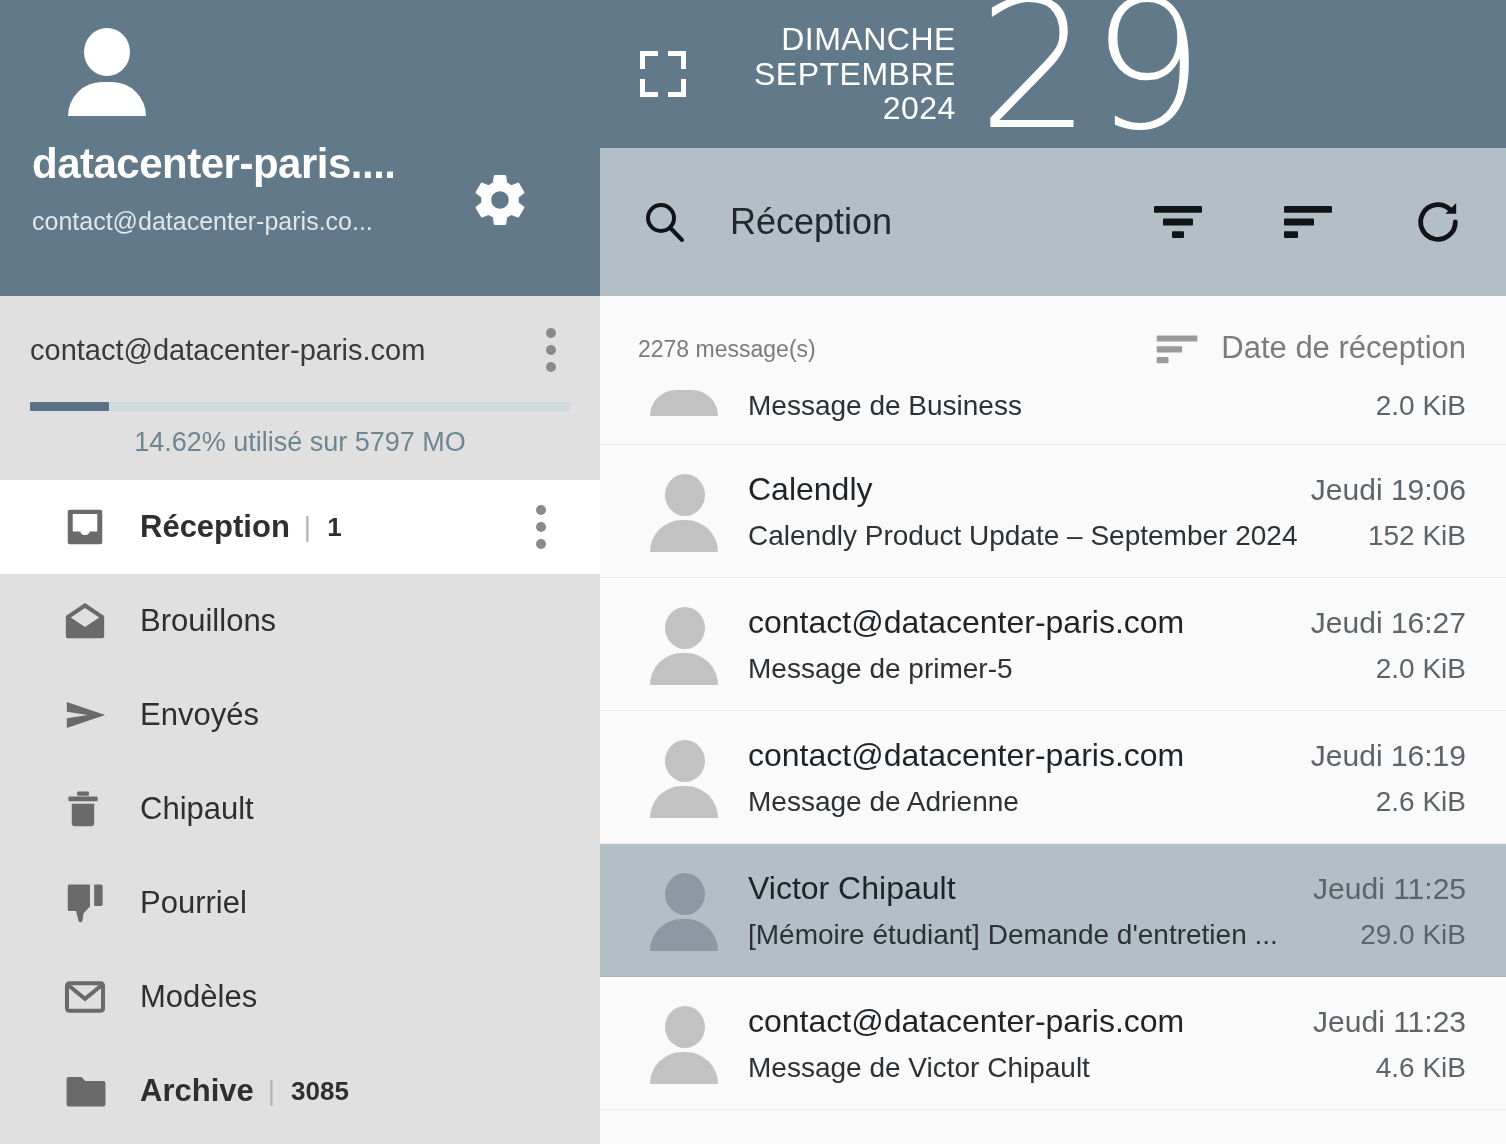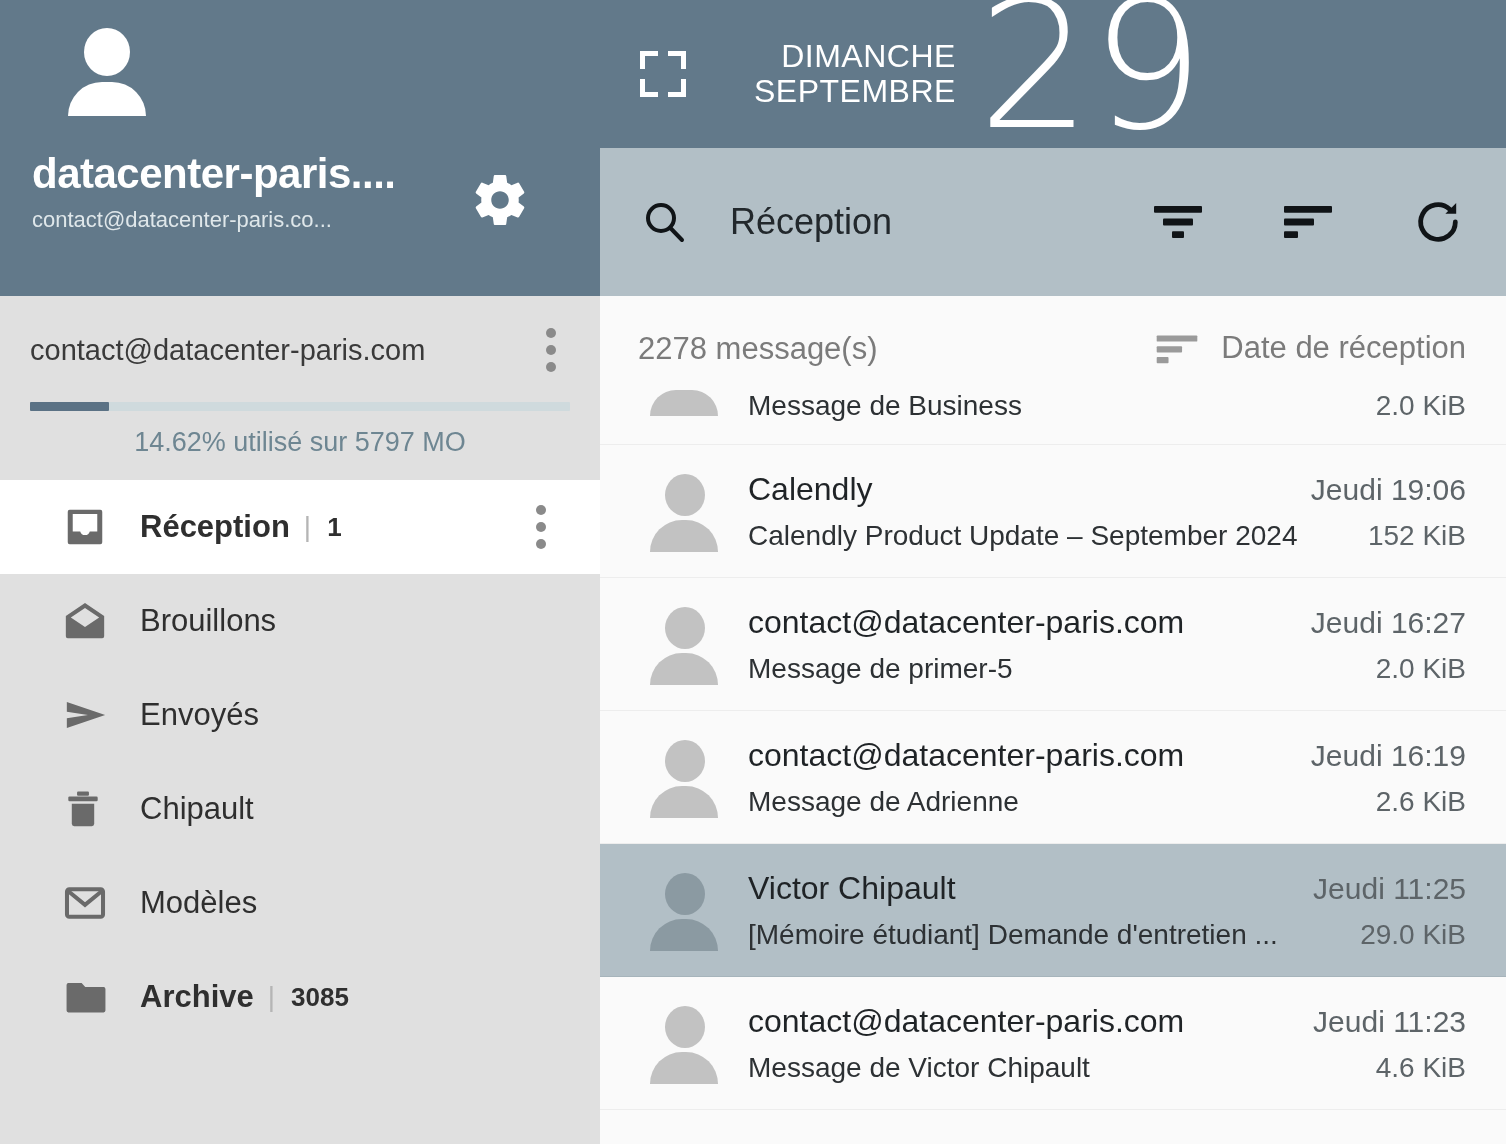--- a/index.html
+++ b/index.html
@@ -10,22 +10,22 @@
   }
   #app { display:flex; width:1506px; height:1144px; }
 
   
   #sidebar { width:600px; height:1144px; background:#e0e0e0; display:flex; flex-direction:column; flex:0 0 600px; }
 
   .acct-header { background:#62798a; height:296px; padding:26px 32px 0 32px; position:relative; flex:0 0 296px; }
   .acct-avatar { width:78px; height:86px; position:relative; margin-left:36px; }
   .acct-avatar .head { position:absolute; left:16px; top:2px; width:46px; height:48px; background:#fff; border-radius:50%; }
   .acct-avatar .body { position:absolute; left:0; top:56px; width:78px; height:34px; background:#fff; border-radius:40px 40px 0 0; }
-  .acct-name { color:#fff; font-size:42px; font-weight:bold; letter-spacing:-0.5px; position:absolute; left:32px; top:150px; white-space:nowrap; }
-  .acct-email { color:#dfe7ea; font-size:22px; position:absolute; left:32px; top:207px; white-space:nowrap; }
+  .acct-name { color:#fff; font-size:42px; font-weight:bold; letter-spacing:-0.5px; position:absolute; left:32px; top:140px; white-space:nowrap; }
+  .acct-email { color:#dfe7ea; font-size:25px; position:absolute; left:32px; top:207px; white-space:nowrap; }
   .gear-btn { position:absolute; right:70px; top:170px; width:60px; height:60px; }
 
   .storage-box { background:#e0e0e0; padding:26px 30px 22px 30px; flex:0 0 164px; }
   .storage-row { display:flex; align-items:center; justify-content:space-between; }
   .storage-email { font-size:29px; color:#3a3a3a; white-space:nowrap; }
   .kebab { width:10px; display:flex; flex-direction:column; gap:7px; align-items:center; padding:6px 14px; box-sizing:content-box; }
   .kebab i { display:block; width:10px; height:10px; border-radius:50%; background:#8a8a8a; }
   .bar-track { margin-top:24px; height:9px; background:#cfdadd; border-radius:1px; width:100%; }
   .bar-fill { height:9px; background:#5b7285; border-radius:1px; }
   .storage-label { text-align:center; font-size:27px; color:#6e8692; margin-top:16px; }
@@ -54,21 +54,21 @@
   .date-text div { font-size:32px; letter-spacing:0.5px; }
   .day-number { font-size:178px; color:#fff; font-weight:100; line-height:0.82; margin-left:22px; margin-top:-16px; font-family:"DejaVu Sans", sans-serif; }
 
   .toolbar { height:148px; background:#b2bfc6; display:flex; align-items:center; padding:0 42px 0 40px; flex:0 0 148px; }
   .search-icon { width:48px; height:48px; }
   .tb-title { font-size:36px; color:#22282c; margin-left:42px; }
   .tb-spacer { flex:1 1 auto; }
   .tb-icon { margin-left:78px; display:flex; align-items:center; justify-content:center; }
 
   .list-header { display:flex; align-items:center; justify-content:space-between; padding:34px 40px 22px 38px; }
-  .msg-count { font-size:31px; color:#7b7b7b; }
+  .msg-count { font-size:23px; color:#7b7b7b; }
   .sort-by { display:flex; align-items:flex-start; }
   .sort-by-label { font-size:31px; color:#7b7b7b; margin-left:22px; }
 
   .msg-list { flex:1 1 auto; overflow:hidden; }
   .msg-row { display:flex; align-items:center; height:133px; padding:0 40px 0 48px; border-bottom:1px solid #ededed; }
   .msg-row.clipped { height:55px; align-items:flex-start; padding-bottom:8px; border-bottom:1px solid #ededed; }
   .msg-row.selected { background:#b2bfc6; border-bottom:1px solid #a6b4bb; }
   .avatar { width:72px; flex:0 0 72px; height:82px; position:relative; margin-right:28px; }
   .avatar .head { position:absolute; left:17px; top:4px; width:40px; height:42px; border-radius:50%; background:#c2c2c2; }
   .avatar .body { position:absolute; left:2px; top:50px; width:68px; height:32px; border-radius:36px 36px 0 0; background:#c2c2c2; }
@@ -156,20 +156,28 @@
             <svg width="42" height="48" viewBox="0 0 24 24" fill="#6a6a6a">
               <rect x="8.6" y="2" width="6.8" height="2.4" rx="0.6"></rect>
               <rect x="3.6" y="4.9" width="16.8" height="2.6" rx="0.7"></rect>
               <path d="M5.6 9h12.8v11.4a1.4 1.4 0 0 1-1.4 1.4H7a1.4 1.4 0 0 1-1.4-1.4V9z"></path>
             </svg>
           </div>
           <div class="flabel">Chipault</div>
         </div>
         <div class="folder">
           <div class="ficon">
+            <svg width="46" height="46" viewBox="0 0 24 24" fill="#6a6a6a">
+              <path d="M16.8 2.4h3.4a1 1 0 0 1 1 1v9.2a1 1 0 0 1-1 1h-3.4V2.4zM3 3.4a1 1 0 0 1 1-1h10.6v11.4l-3.3 3.5-.7 4.2a1.1 1.1 0 0 1-2-.2l-1.3-5.1H4a1 1 0 0 1-1-1V3.4z"></path>
+            </svg>
+          </div>
+          <div class="flabel">Pourriel</div>
+        </div>
+        <div class="folder">
+          <div class="ficon">
             <svg width="46" height="46" viewBox="0 0 24 24" fill="none" stroke="#6a6a6a" stroke-width="2.1">
               <rect x="2.6" y="4.8" width="18.8" height="14.4" rx="1.2"></rect>
               <path d="M3 5.6 12 13l9-7.4"></path>
             </svg>
           </div>
           <div class="flabel">Modèles</div>
         </div>
         <div class="folder bold">
           <div class="ficon">
             <svg width="48" height="44" viewBox="0 0 24 24" fill="#6a6a6a">
@@ -188,20 +196,21 @@
     <div class="date-header">
       <div class="expand-btn">
         <span class="tl"></span>
           <span class="tr"></span>
           <span class="bl"></span>
           <span class="br"></span>
       </div>
       <div class="date-text">
         <div>DIMANCHE</div>
         <div>SEPTEMBRE</div>
+        <div>2024</div>
       </div>
       <div class="day-number">29</div>
     </div>
 
     <div class="toolbar">
       <div class="search-icon">
         <svg viewBox="0 0 24 24" width="48" height="48" fill="none" stroke="#101417" stroke-width="2">
           <circle cx="10.5" cy="10" r="6.5"></circle>
             <line x1="15.2" y1="15" x2="21" y2="21" stroke-linecap="round"></line>
         </svg>

